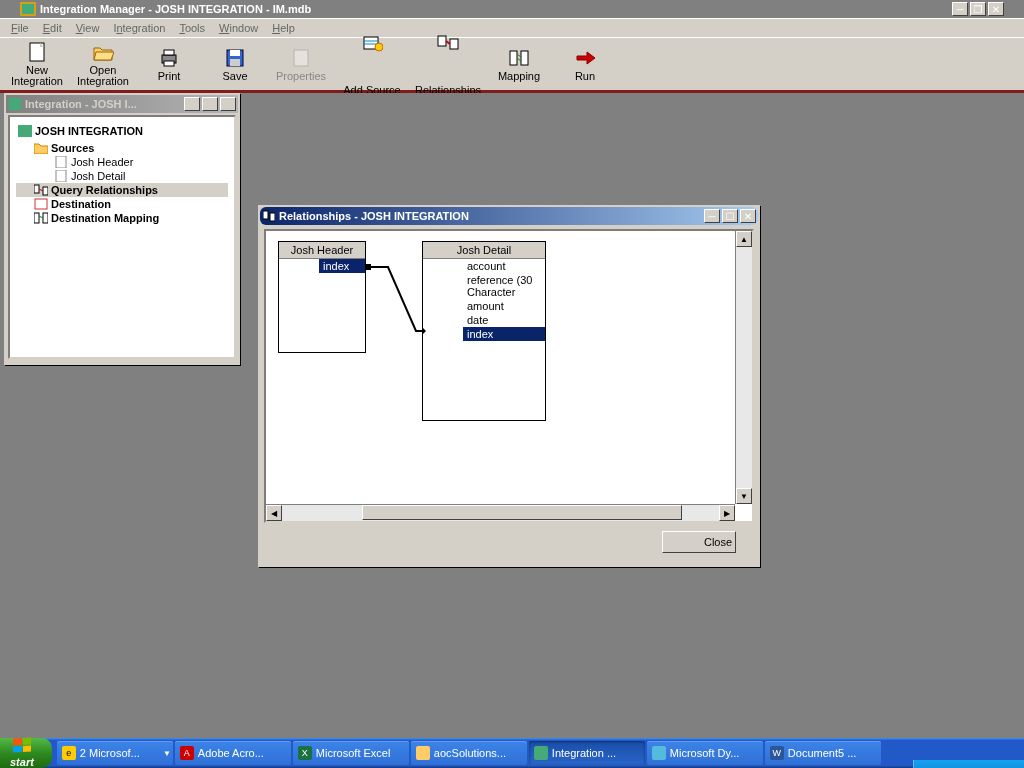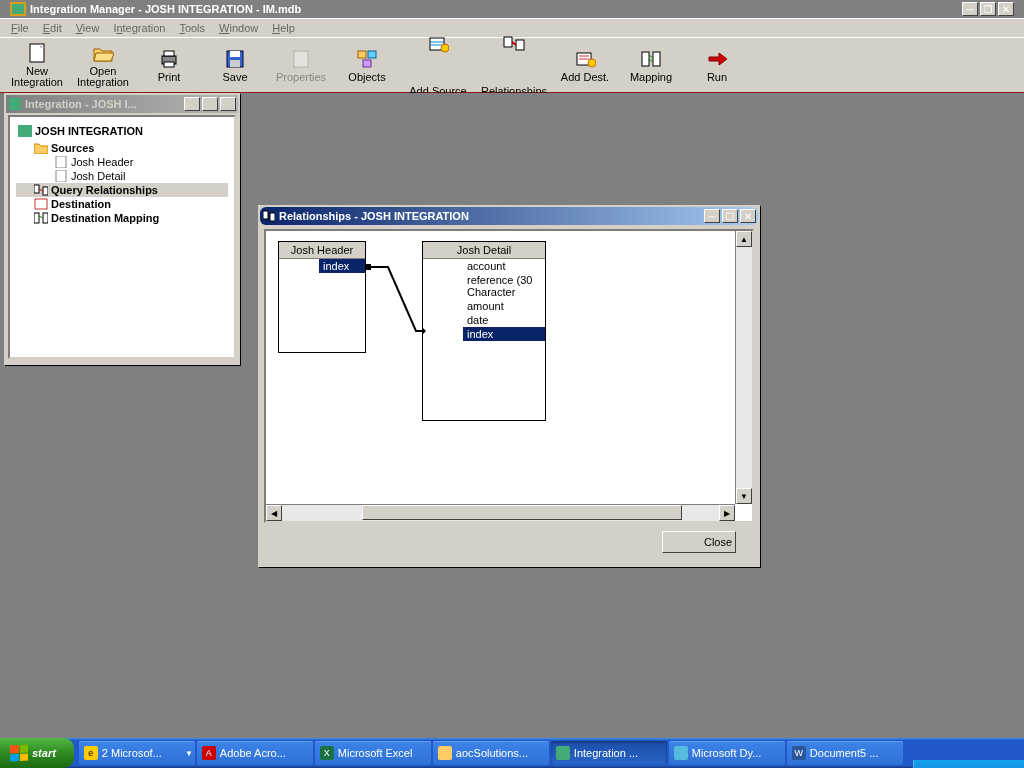--- a/index.html
+++ b/index.html
@@ -1,31 +1,31 @@
 <!DOCTYPE html>
 <html><head>
 <meta charset="utf-8">
 <style>
 * { box-sizing: border-box; margin: 0; padding: 0; font-family: Tahoma, sans-serif; font-size: 11px; }
 body { width: 1024px; height: 768px; background: #808080; overflow: hidden; position: relative; }
 
 
-.app-titlebar { height: 18px; background: #808080; display: flex; align-items: center; padding: 0 10px; color: #fff; }
+.app-titlebar { height: 18px; background: #808080; display: flex; align-items: center; padding: 0 20px; color: #fff; }
 .app-titlebar .app-icon { width: 16px; height: 14px; background: #d4a017; margin-right: 4px; display:flex; align-items:center; justify-content:center; font-size:8px; }
 .app-titlebar .title { flex: 1; font-weight: bold; font-size: 11px; }
 .app-titlebar .win-buttons { display: flex; }
 .win-btn { width: 16px; height: 14px; background: #d4d0c8; border: 1px solid #404040; border-top-color:#fff; border-left-color:#fff; margin-left: 2px; display: flex; align-items: center; justify-content: center; font-size: 10px; cursor: pointer; }
 
 
 .menubar { height: 19px; background: #d4d0c8; display: flex; align-items: center; padding: 0 4px; border-top:1px solid #fff; }
 .menubar .menu-item { padding: 2px 7px; color: #666; cursor: pointer; }
 .menubar .menu-item u { text-decoration: underline; }
 
 
-.toolbar { height: 56px; background: #d4d0c8; display: flex; align-items: center; padding: 2px 4px; border-top: 1px solid #fff; border-bottom: 1px solid #7f1d1d; }
+.toolbar { height: 56px; background: #d4d0c8; display: flex; align-items: center; padding: 2px 4px; border-top: 1px solid #fff; border-bottom: 3px solid #7f1d1d; }
 .tool-btn { width: 66px; height: 50px; display: flex; flex-direction: column; align-items: center; justify-content: center; cursor: pointer; position:relative; }
 .tool-btn .tool-icon { width: 24px; height: 22px; display:flex; align-items:center; justify-content:center; margin-bottom:2px; }
 .tool-btn .tool-label { font-size: 11px; color: #000; text-align: center; line-height: 11px; }
 .tool-btn.disabled .tool-label { color: #888; }
 .tool-btn.wide { width: 76px; gap: 30px; }
 
 
 .mdi { position: relative; height: 643px; background: #808080; }
 
 
@@ -60,21 +60,21 @@
 .scroll-track { flex:1; background:#e8e8e8; }
 .scroll-thumb-h { position:absolute; height:15px; background:#d4d0c8; border:1px solid #404040; border-top-color:#fff; border-left-color:#fff; }
 .rel-footer { display:flex; justify-content:flex-end; padding:8px 18px 4px 0; }
 .close-btn { width:74px; height:22px; background:#d4d0c8; border:1px solid #404040; border-top-color:#fff; border-left-color:#fff; cursor:pointer;padding-left:38px; }
 
 
 .conn-path { position:absolute; pointer-events:none; }
 
 
 .taskbar { position: absolute; bottom: 0; left: 0; right: 0; height: 30px; background: linear-gradient(to bottom, #3e94f0, #2159c9 8%, #2159c9 92%, #13387f); display: flex; align-items: center; }
-.start-btn { height: 30px; padding: 0 18px 0 10px; background: linear-gradient(to bottom, #53b948, #2e8a1f 50%, #1d6b10); color: #fff; font-weight: bold; font-style: italic; font-size: 15px; display: flex; align-items: center; border-radius: 0 10px 10px 0; cursor: pointer; gap:4px;}
+.start-btn { height: 30px; padding: 0 18px 0 10px; background: linear-gradient(to bottom, #53b948, #2e8a1f 50%, #1d6b10); color: #fff; font-weight: bold; font-style: italic; font-size: 15px; display: flex; align-items: center; border-radius: 0 10px 10px 0; cursor: pointer; gap:4px;flex-direction:column;}
 .start-logo { width:18px; height:16px; display:grid; grid-template-columns:1fr 1fr; grid-template-rows:1fr 1fr; gap:1px; transform: skew(0,-3deg);}
 .start-logo span:nth-child(1){background:#f65314;} .start-logo span:nth-child(2){background:#7cbb00;} .start-logo span:nth-child(3){background:#00a1f1;} .start-logo span:nth-child(4){background:#ffbb00;}
 .task-items { flex: 1; display: flex; align-items: center; padding: 0 4px; gap: 0; height: 26px; }
 .task-item { flex: 0 0 116px; height: 24px; margin: 0 1px; background: linear-gradient(to bottom, #3c83e8, #2f70d6); border-radius: 2px; display: flex; align-items: center; padding: 0 5px; color: #fff; font-size: 11px; cursor: pointer; gap: 4px; overflow:hidden; white-space:nowrap; box-shadow: inset 0 1px 0 rgba(255,255,255,0.2);}
 .task-item.group { padding-right: 14px; position:relative; }
 .task-item.active { background: linear-gradient(to bottom, #1b4da8, #2866c8); box-shadow: inset 0 1px 3px rgba(0,0,0,0.4);}
 .task-item .task-icon { width:14px; height:14px; flex-shrink:0; background:#fff; border-radius:2px; display:flex; align-items:center; justify-content:center; font-size:9px; color:#000;}
 .task-item .dd { position:absolute; right:2px; font-size:8px; }
 .systray { height: 30px; background: linear-gradient(to bottom, #16a2f0, #0d87d6 50%, #0b6fb8); display: flex; align-items: center; padding: 0 8px 0 16px; color: #fff; font-size: 11px; gap: 4px; border-left:1px solid rgba(255,255,255,0.3);margin-top:44px;}
 .systray .tray-icon { width:14px; height:14px; }
@@ -150,60 +150,40 @@
     <div class="tool-label">Save</div>
   </div>
   <div class="tool-btn disabled">
     <div class="tool-icon">
         <svg width="22" height="20" opacity="0.4">
           <rect x="4" y="2" width="14" height="16" fill="#fff" stroke="#888"></rect>
         </svg>
       </div>
     <div class="tool-label">Properties</div>
   </div>
-  <div class="tool-btn">
-    <div class="tool-icon">
-        <svg width="22" height="20">
-          <rect x="2" y="2" width="8" height="7" fill="#fc6" stroke="#960"></rect>
-          <rect x="12" y="2" width="8" height="7" fill="#6cf" stroke="#069"></rect>
-          <rect x="7" y="11" width="8" height="7" fill="#c9f" stroke="#639"></rect>
-        </svg>
-      </div>
-    <div class="tool-label">Objects</div>
-  </div>
   <div class="tool-btn wide">
     <div class="tool-icon">
         <svg width="22" height="20">
           <rect x="3" y="4" width="14" height="12" fill="#fff" stroke="#000"></rect>
           <line x1="3" y1="8" x2="17" y2="8" stroke="#08c"></line>
           <line x1="3" y1="11" x2="17" y2="11" stroke="#08c"></line>
           <circle cx="18" cy="14" r="4" fill="#fc0" stroke="#c60"></circle>
         </svg>
       </div>
     <div class="tool-label">Add Source</div>
   </div>
   <div class="tool-btn wide">
     <div class="tool-icon">
         <svg width="22" height="20">
           <rect x="1" y="3" width="8" height="10" fill="#fff" stroke="#000"></rect>
           <rect x="13" y="6" width="8" height="10" fill="#fff" stroke="#000"></rect>
           <line x1="9" y1="8" x2="13" y2="11" stroke="#c00" stroke-width="2"></line>
         </svg>
       </div>
     <div class="tool-label">Relationships</div>
-  </div>
-  <div class="tool-btn">
-    <div class="tool-icon">
-        <svg width="22" height="20">
-          <rect x="3" y="4" width="14" height="12" fill="#fff" stroke="#000"></rect>
-          <circle cx="18" cy="14" r="4" fill="#fc0" stroke="#c60"></circle>
-          <path d="M5 7h10M5 10h10" stroke="#c33"></path>
-        </svg>
-      </div>
-    <div class="tool-label">Add Dest.</div>
   </div>
   <div class="tool-btn">
     <div class="tool-icon">
         <svg width="22" height="20">
           <rect x="2" y="3" width="7" height="14" fill="#fff" stroke="#000"></rect>
           <rect x="13" y="3" width="7" height="14" fill="#fff" stroke="#000"></rect>
           <line x1="9" y1="6" x2="13" y2="9" stroke="#080"></line>
           <line x1="9" y1="10" x2="13" y2="13" stroke="#080"></line>
         </svg>
       </div>

